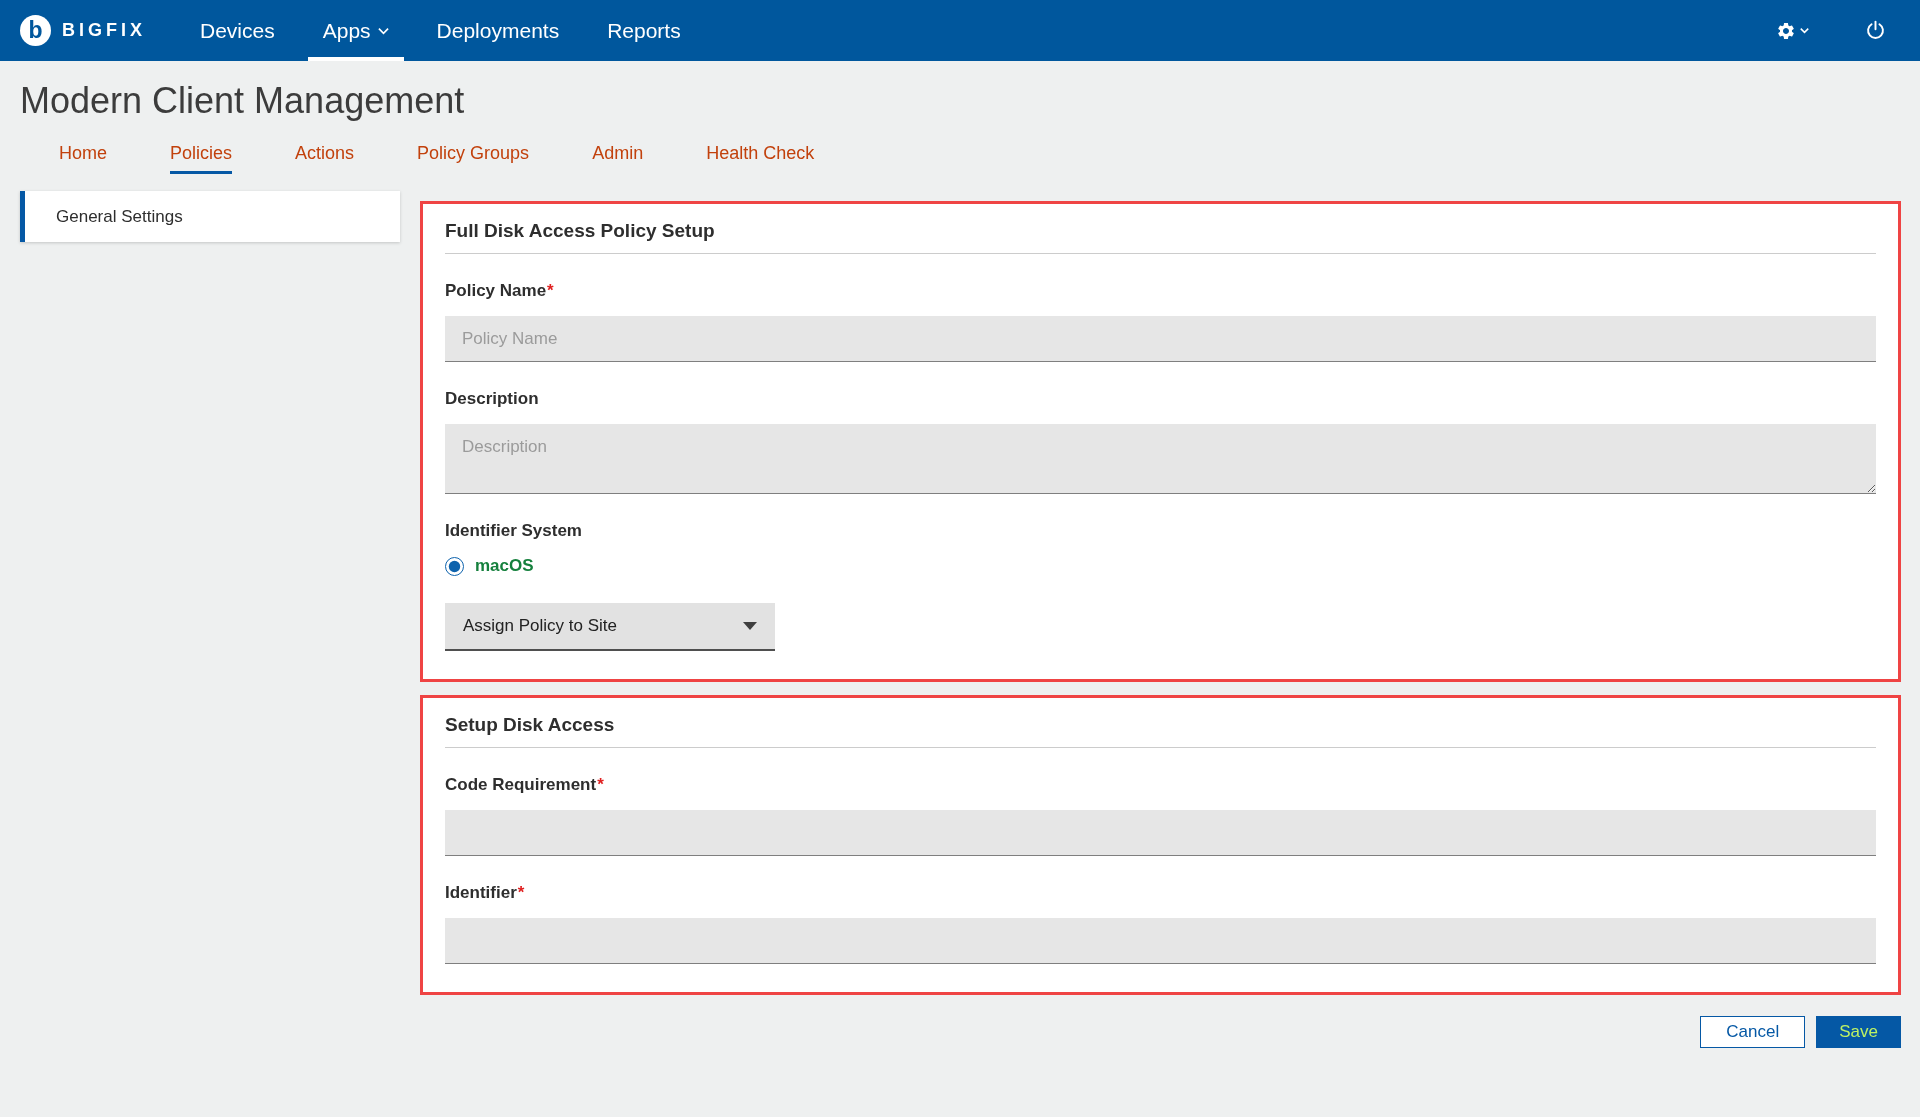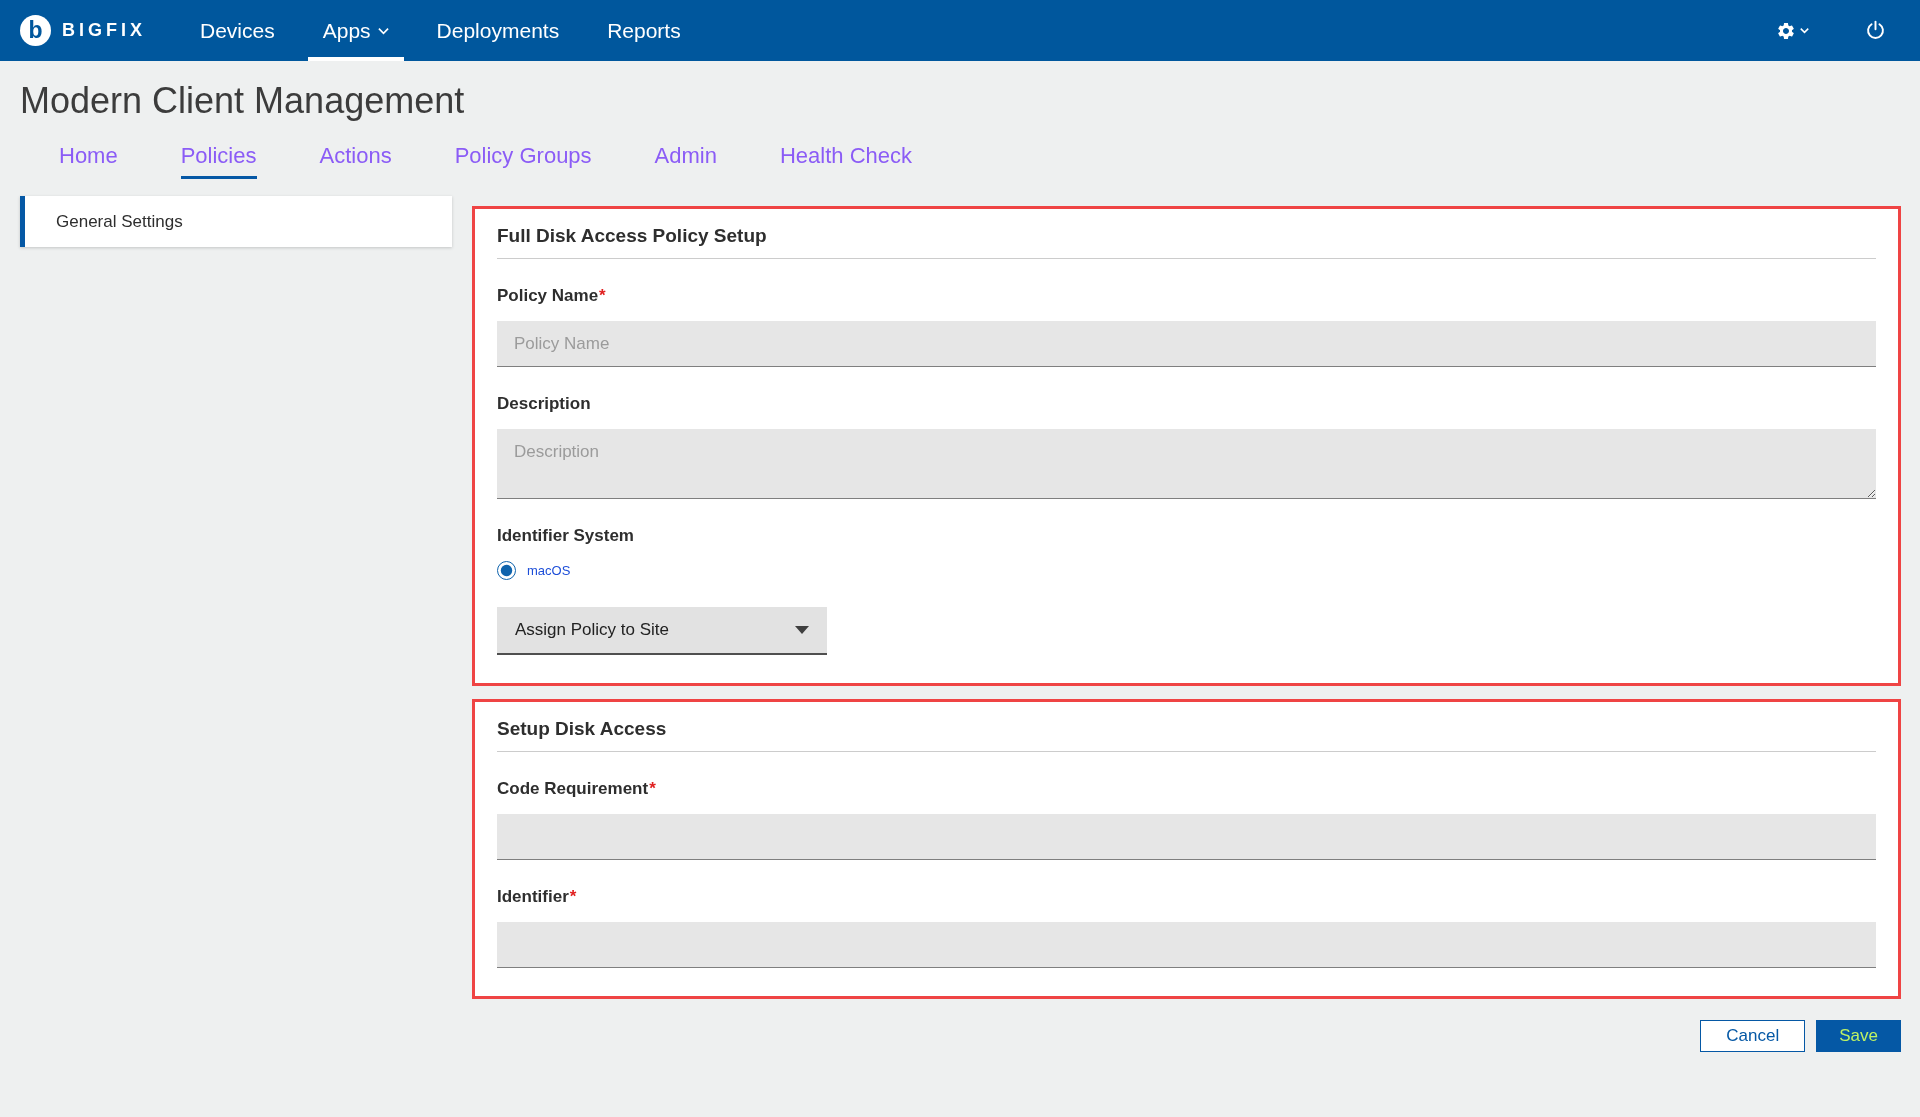--- a/index.html
+++ b/index.html
@@ -20,26 +20,26 @@
   .nav-item { display:flex; align-items:center; gap:7px; padding:0 24px; font-size:21px; position:relative; cursor:pointer; white-space:nowrap; }
   .nav-item.active::after { content:""; position:absolute; left:9px; right:9px; bottom:0; height:4px; background:#fff; }
   .nav-right { margin-left:auto; display:flex; align-items:center; gap:56px; }
   .icon-btn { display:flex; align-items:center; gap:4px; cursor:pointer; }
 
   
   .page-title { font-size:36px; font-weight:400; color:#3c3c3c; margin:19px 0 0 20px; }
 
   
   .tabs { display:flex; gap:63px; margin:21px 0 0 59px; }
-  .tab { color:#8b5cf6; font-size:22px; padding-bottom:7px; border-bottom:3px solid transparent; cursor:pointer; white-space:nowrap; }
+  .tab { color:#c2410c; font-size:18px; padding-bottom:7px; border-bottom:3px solid transparent; cursor:pointer; white-space:nowrap; }
   .tab.active { border-bottom-color:#0558a5; }
 
   
   .content { display:flex; align-items:flex-start; padding:17px 19px 0 20px; }
-  .sidebar { width:432px; background:#fff; box-shadow:0 1px 3px rgba(0,0,0,.18);text-align:right; }
+  .sidebar { width:380px; background:#fff; box-shadow:0 1px 3px rgba(0,0,0,.18);text-align:right; }
   .sidebar-item { display:flex; align-items:center; height:51px; padding-left:31px; border-left:5px solid #0558a5; font-size:17px; color:#2e2e2e; cursor:pointer; background:#fff; }
 
   .main { flex:1; margin-left:20px; padding-top:10px; }
   .card { background:#fff; border:3px solid #ef4444; padding:16px 22px 28px; }
   .card + .card { margin-top:13px; }
   .card-title { font-size:19px; font-weight:bold; color:#2e2e2e; }
   .card hr { border:none; border-top:1px solid #ccc; margin-top:11px; }
 
   .form-group { margin-top:27px; }
   .form-label { display:block; font-size:17px; font-weight:bold; color:#2e2e2e; margin-bottom:15px; }
@@ -55,21 +55,21 @@
   .text-input::placeholder, .textarea::placeholder { color:#9b9b9b; }
   .textarea {
     display:block; width:100%; height:70px; background:#e6e6e6;
     border:none; border-bottom:1px solid #7f7f7f;
     padding:13px 17px; font-size:17px; color:#333; resize:both;
     font-family:"Liberation Sans", sans-serif;
   }
 
   .radio-row { display:flex; align-items:center; gap:11px; margin-top:15px; }
   .radio-row input { width:19px; height:19px; accent-color:#0e63ad; cursor:pointer; }
-  .radio-label { font-size:13px; color:#1d4ed8; }
+  .radio-label { font-size:17px; color:#15803d;font-weight:bold; }
 
   .dropdown {
     width:330px; height:48px; background:#e2e2e2; border-bottom:2px solid #4f4f4f;
     display:flex; align-items:center; justify-content:space-between;
     padding:0 18px; cursor:pointer;
   }
   .dropdown-value { font-size:17px; color:#222; }
   .caret-down { width:0; height:0; border-left:7px solid transparent; border-right:7px solid transparent; border-top:8px solid #3f3f3f; }
 
   

